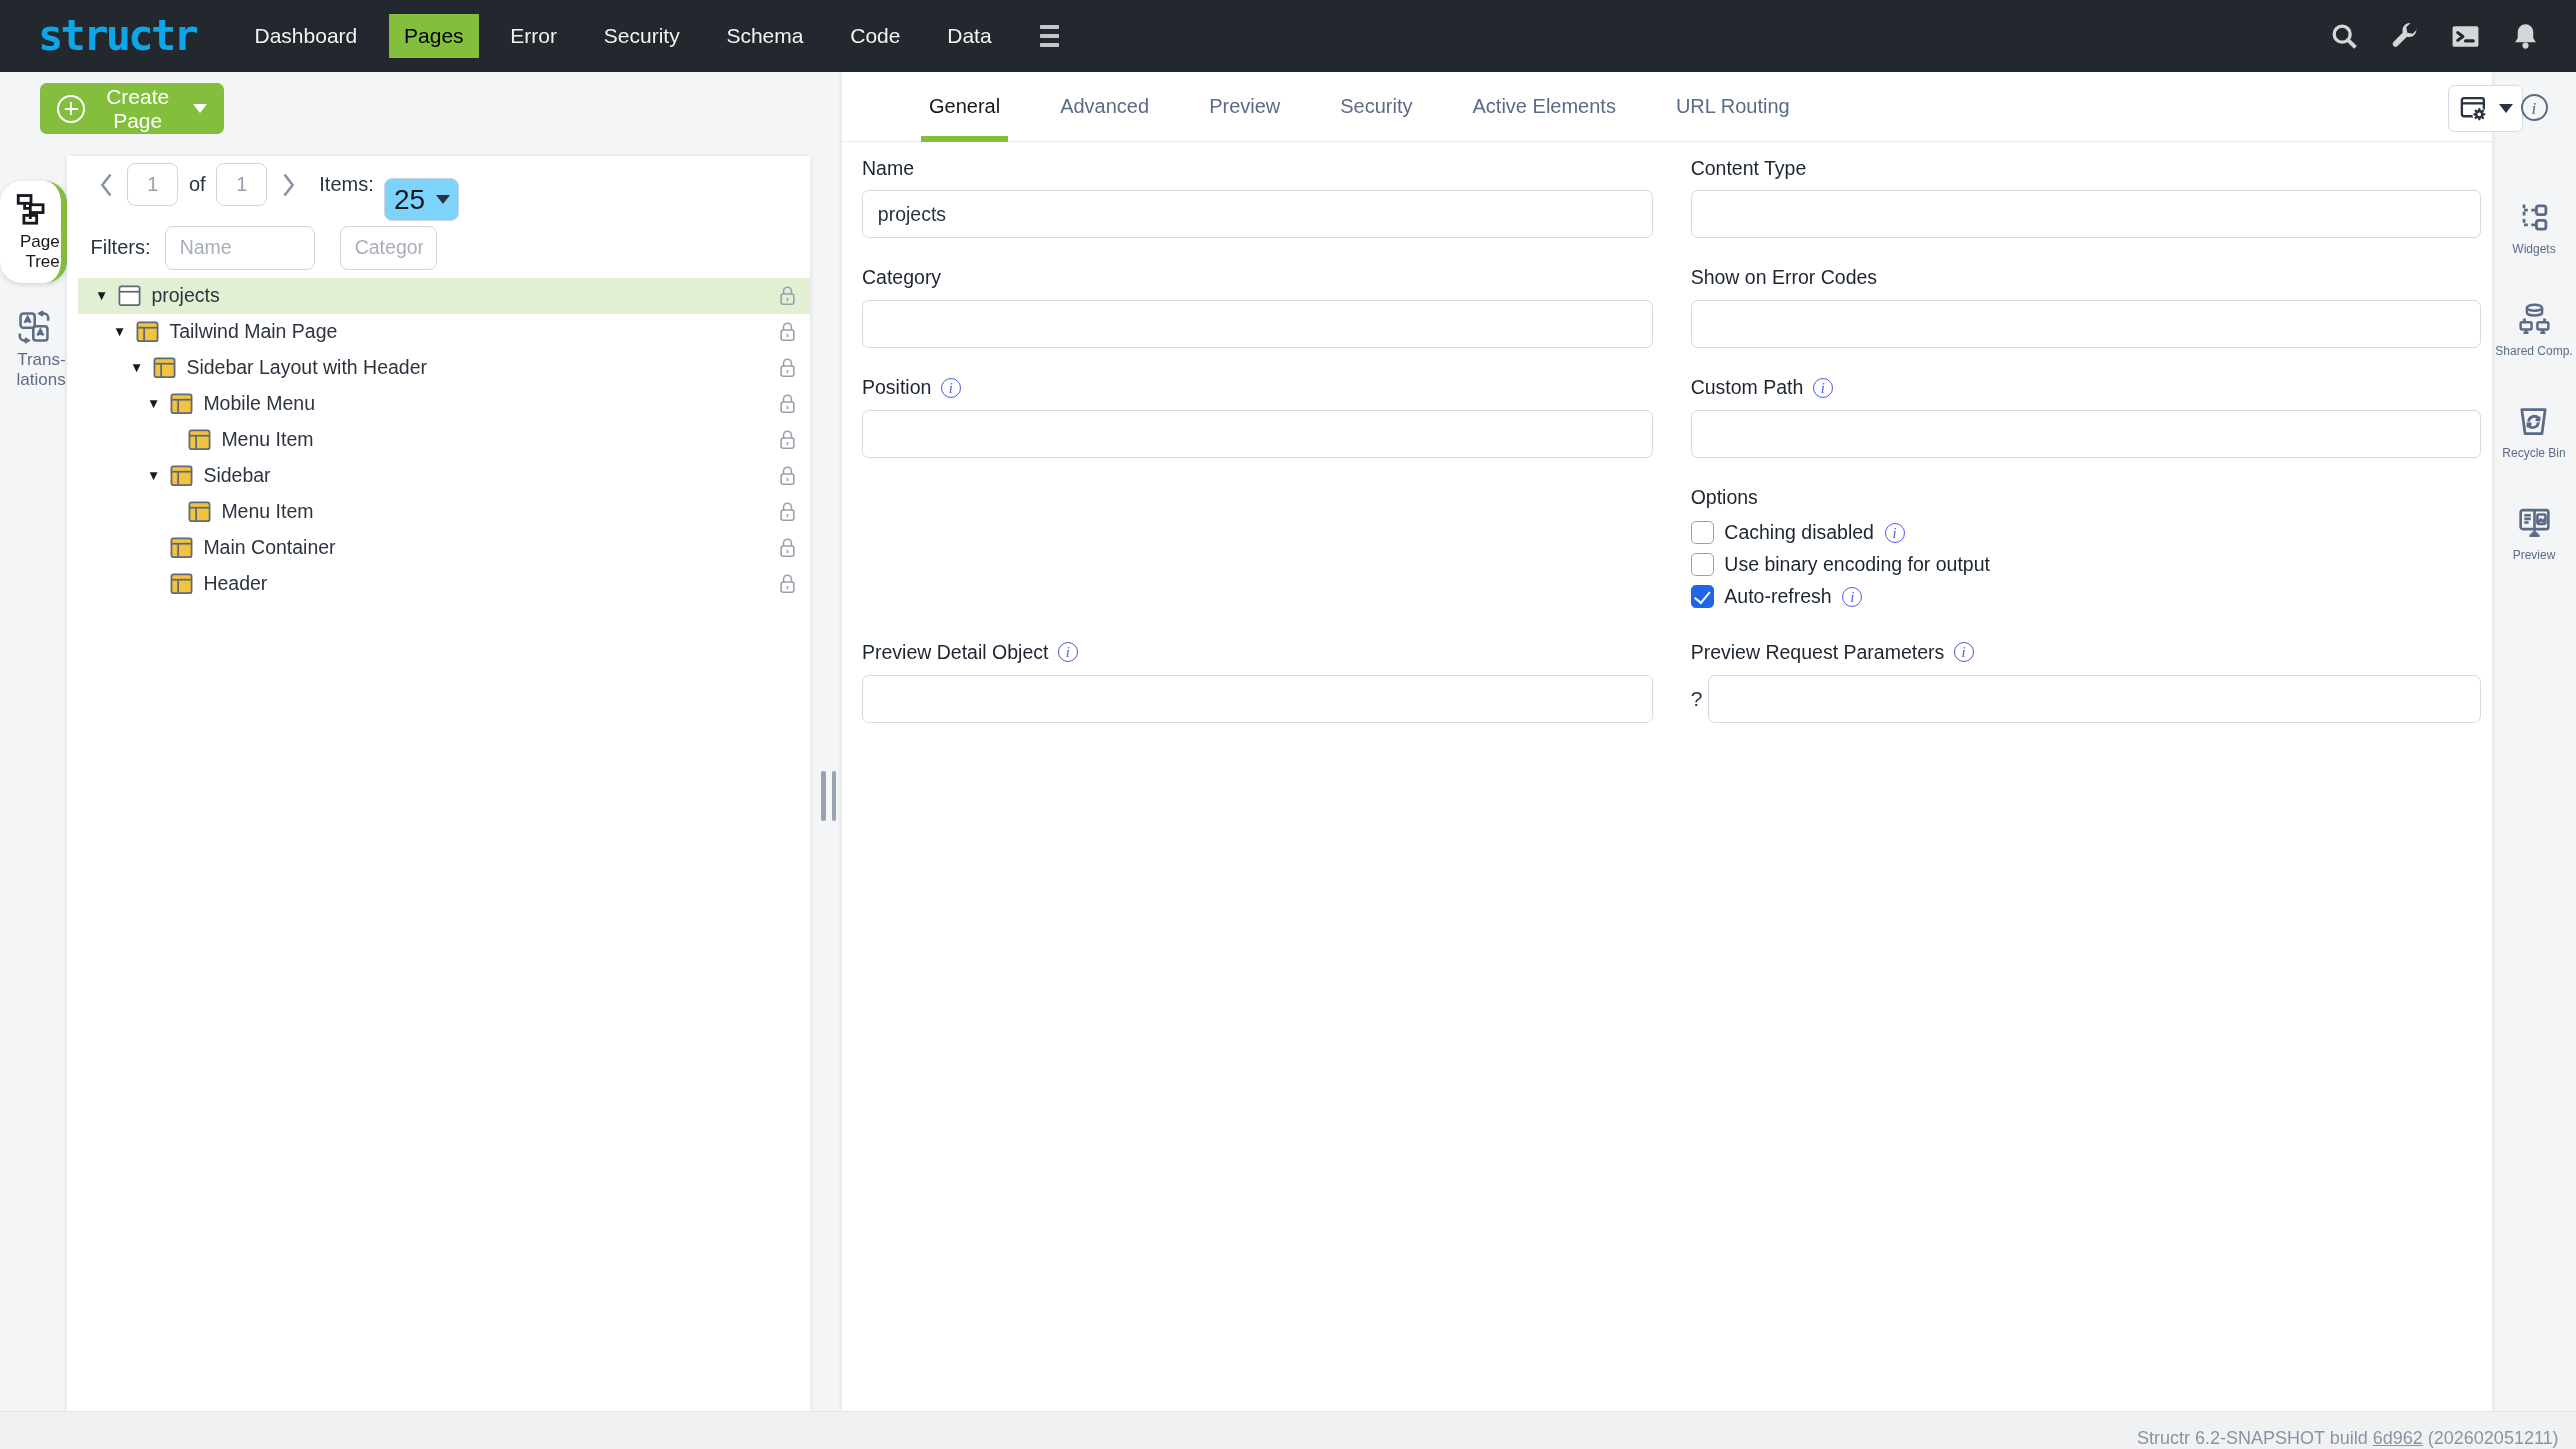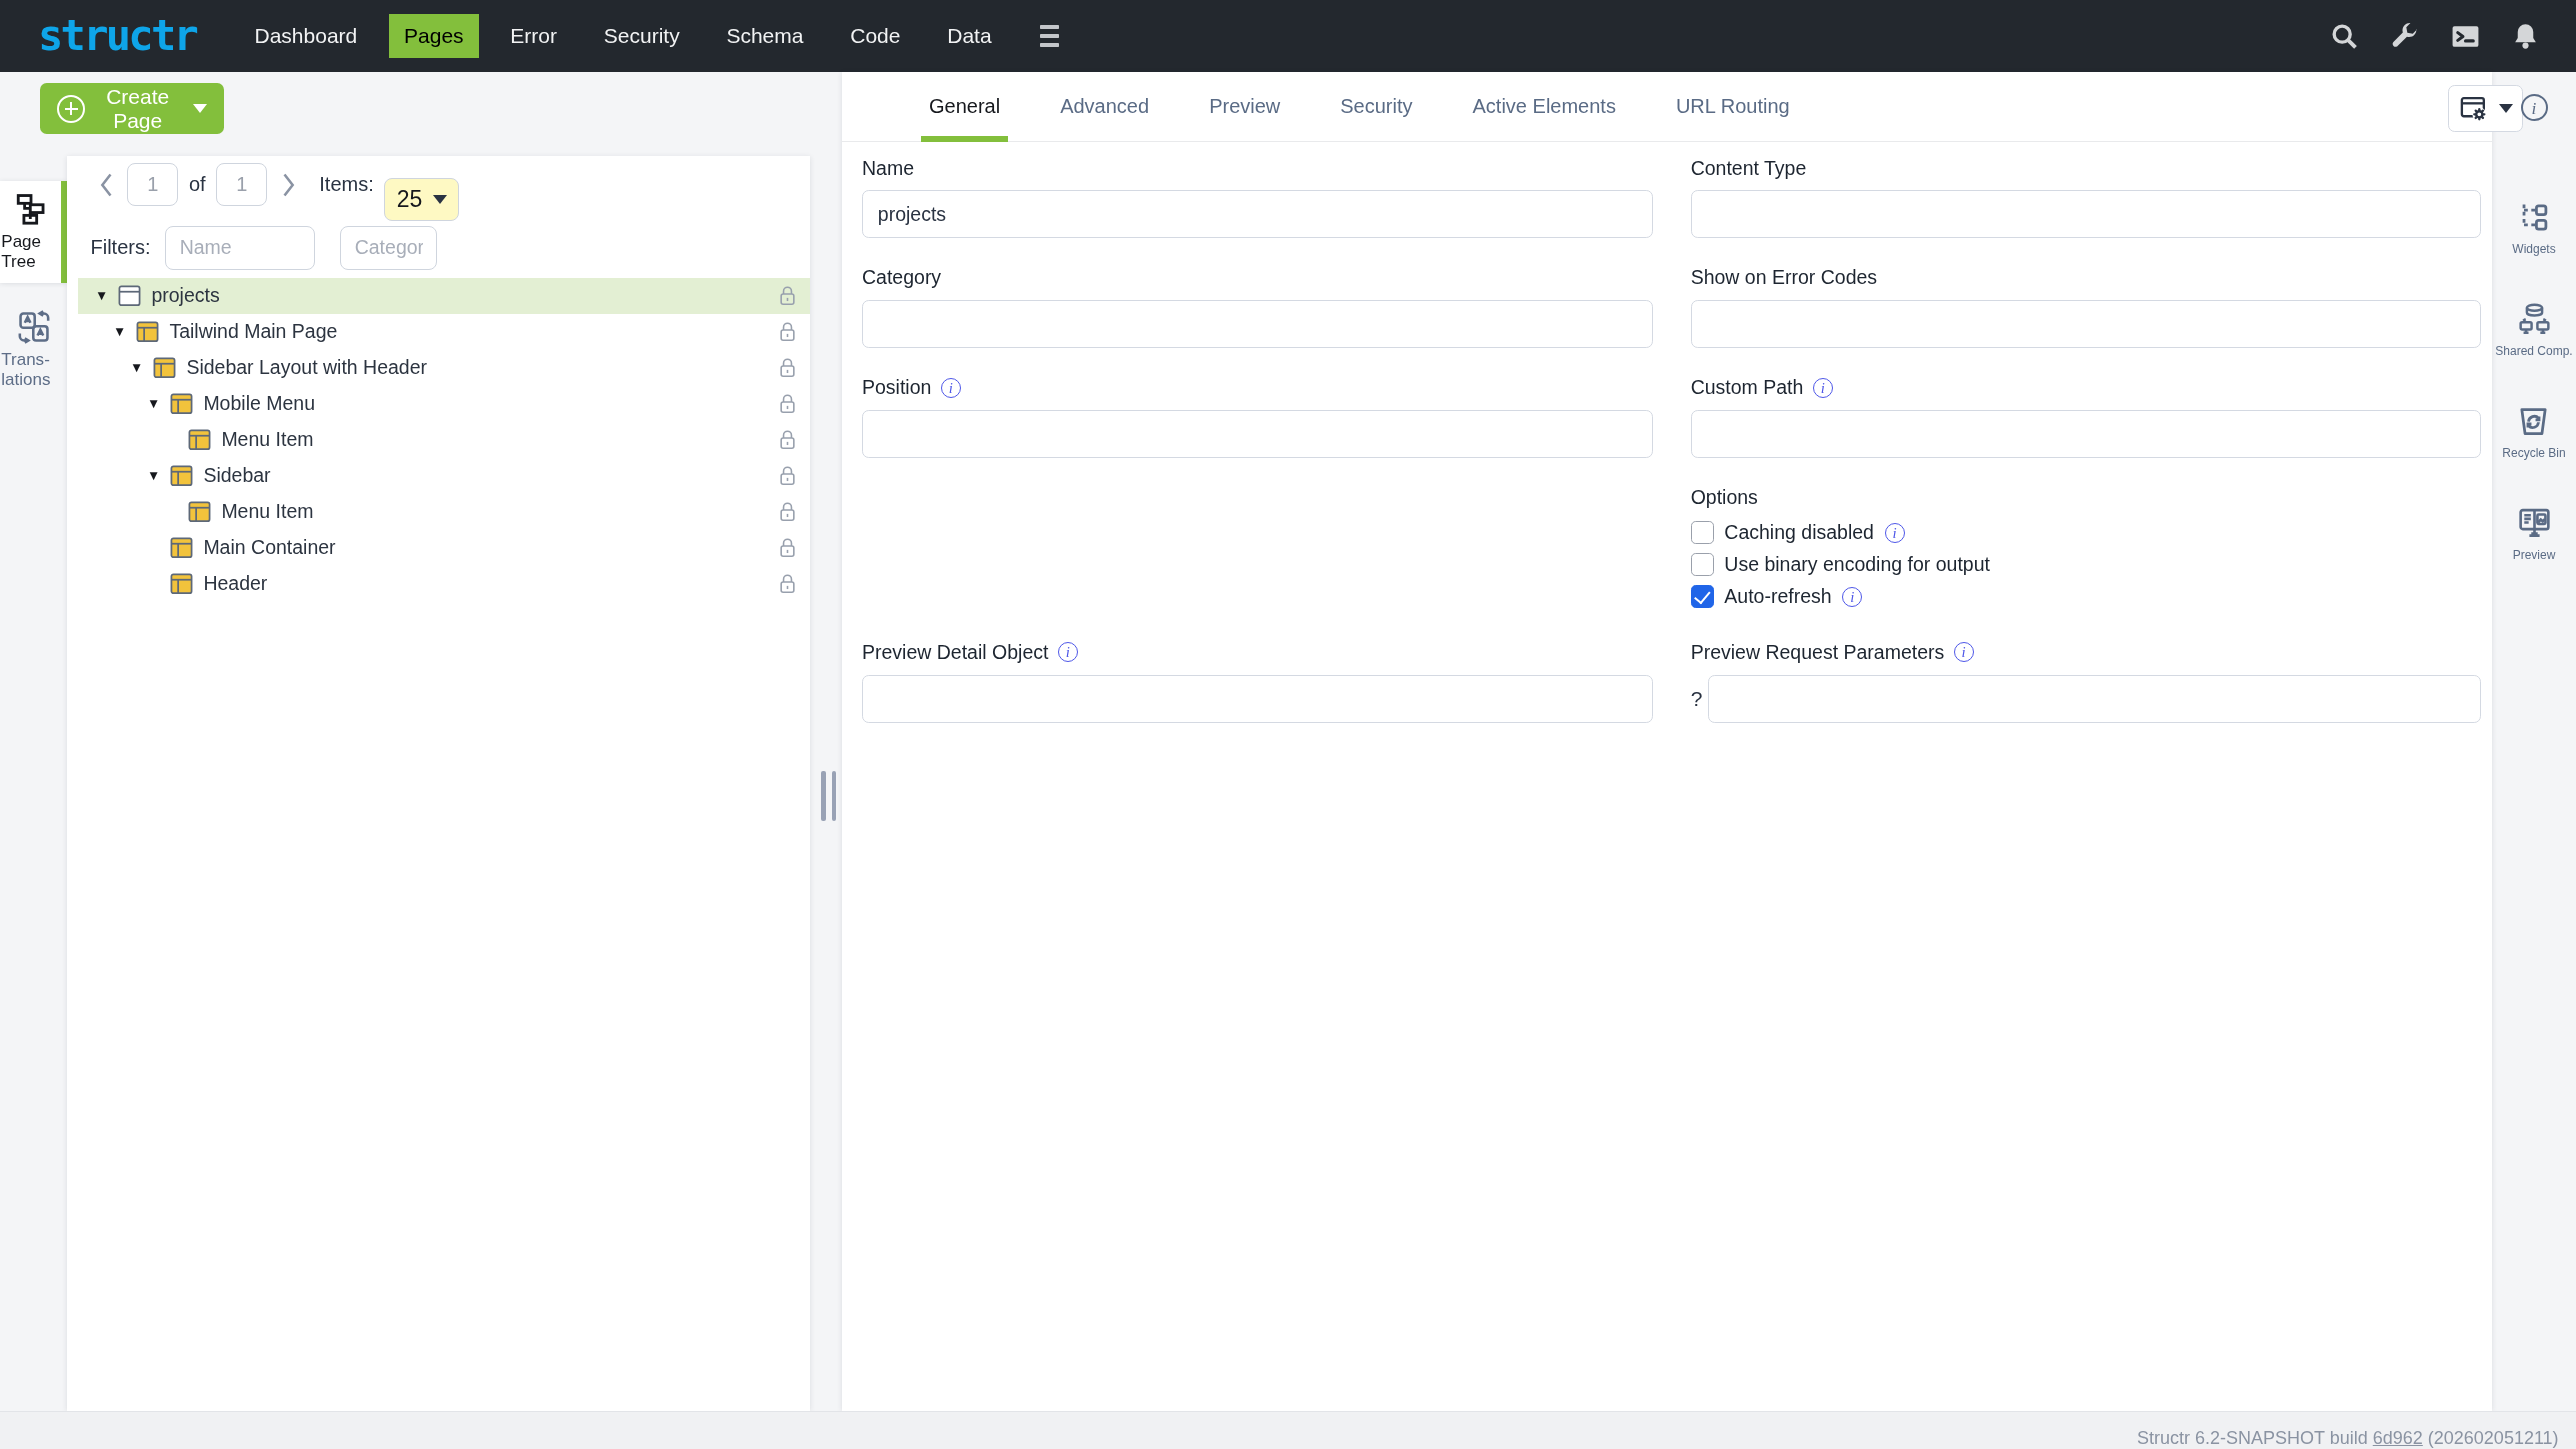--- a/index.html
+++ b/index.html
@@ -40,21 +40,21 @@
   .plus-circ::before, .plus-circ::after { content:""; position:absolute; background:#fff; }
   .plus-circ::before { left:50%; top:5.4px; bottom:5.4px; width:2px; margin-left:-1px; }
   .plus-circ::after  { top:50%; left:5.4px; right:5.4px; height:2px; margin-top:-1px; }
   .create-btn .lbl { color:#fff; font-size:21px; }
   .caret-w { width:0; height:0; border-left:7.4px solid transparent; border-right:7.4px solid transparent; border-top:9.4px solid #ffffff; margin-left:2.7px; }
   .caret-d { width:0; height:0; border-left:7.4px solid transparent; border-right:7.4px solid transparent; border-top:9.4px solid #2a3342; }
   
   .lrail-tab {
     position:absolute; left:0; width:67px; display:flex; flex-direction:column;
     align-items:center; gap:6.7px; padding:10.7px 1.3px; cursor:pointer;
-    font-size:17px; line-height:20px; text-align:left; color:#5d6d87;
+    font-size:17px; line-height:20px; text-align:right; color:#5d6d87;border-radius:22px;
   }
   .lrail-tab.active {
     background:#ffffff; color:#16181d; border-right:6px solid #83bf3c;
     box-shadow:0 1.3px 5.4px rgba(30,40,60,.14);
   }
   .lrail-tab svg { width:34px; height:34px; }
   #tab-pagetree { top:181px; min-height:87px; }
   #tab-translations { top:299px; }
   
   .tree-panel {
@@ -64,23 +64,23 @@
   .pag-row { display:flex; align-items:center; margin:5.4px 0 0 29.5px; gap:10.7px; height:47px; }
   .chev svg { width:20px; height:28px; display:block; }
   .numbox {
     width:51px; height:43px; border:1.3px solid #cfd5de; border-radius:8px;
     display:flex; align-items:center; justify-content:center;
     font-size:20px; color:#9aa0ab; background:#fff;
   }
   .of-lbl, .items-lbl, .filters-lbl { font-size:20px; color:#2a3342; }
   .items-lbl { margin-left:10.7px; }
   .sizebox {
-    width:75px; height:43px; border:1.3px solid #cfd5de; border-radius:8px; background:#fef9c3;
+    width:75px; height:43px; border:1.3px solid #cfd5de; border-radius:8px; background:#7dd3fc;
     display:flex; align-items:center; justify-content:center; gap:10.7px;
-    font-size:23px; color:#16181d; cursor:pointer;margin-top:30px;
+    font-size:28px; color:#16181d; cursor:pointer;margin-top:30px;
   }
   .filter-row { display:flex; align-items:center; margin:17.4px 0 0 23.5px; gap:0; height:44px; }
   .flt-input {
     height:44px; border:1.3px solid #cfd5de; border-radius:8px; background:#fff;
     font-size:19.5px; padding:0 13.4px; color:#2a3342; font-family:"Liberation Sans",sans-serif;
   }
   .flt-input::placeholder { color:#a8aeb9; }
   #flt-name { width:150px; margin-left:14.8px; }
   #flt-cat  { width:97px; margin-left:25px; }
   .tree { margin-top:8px; }

